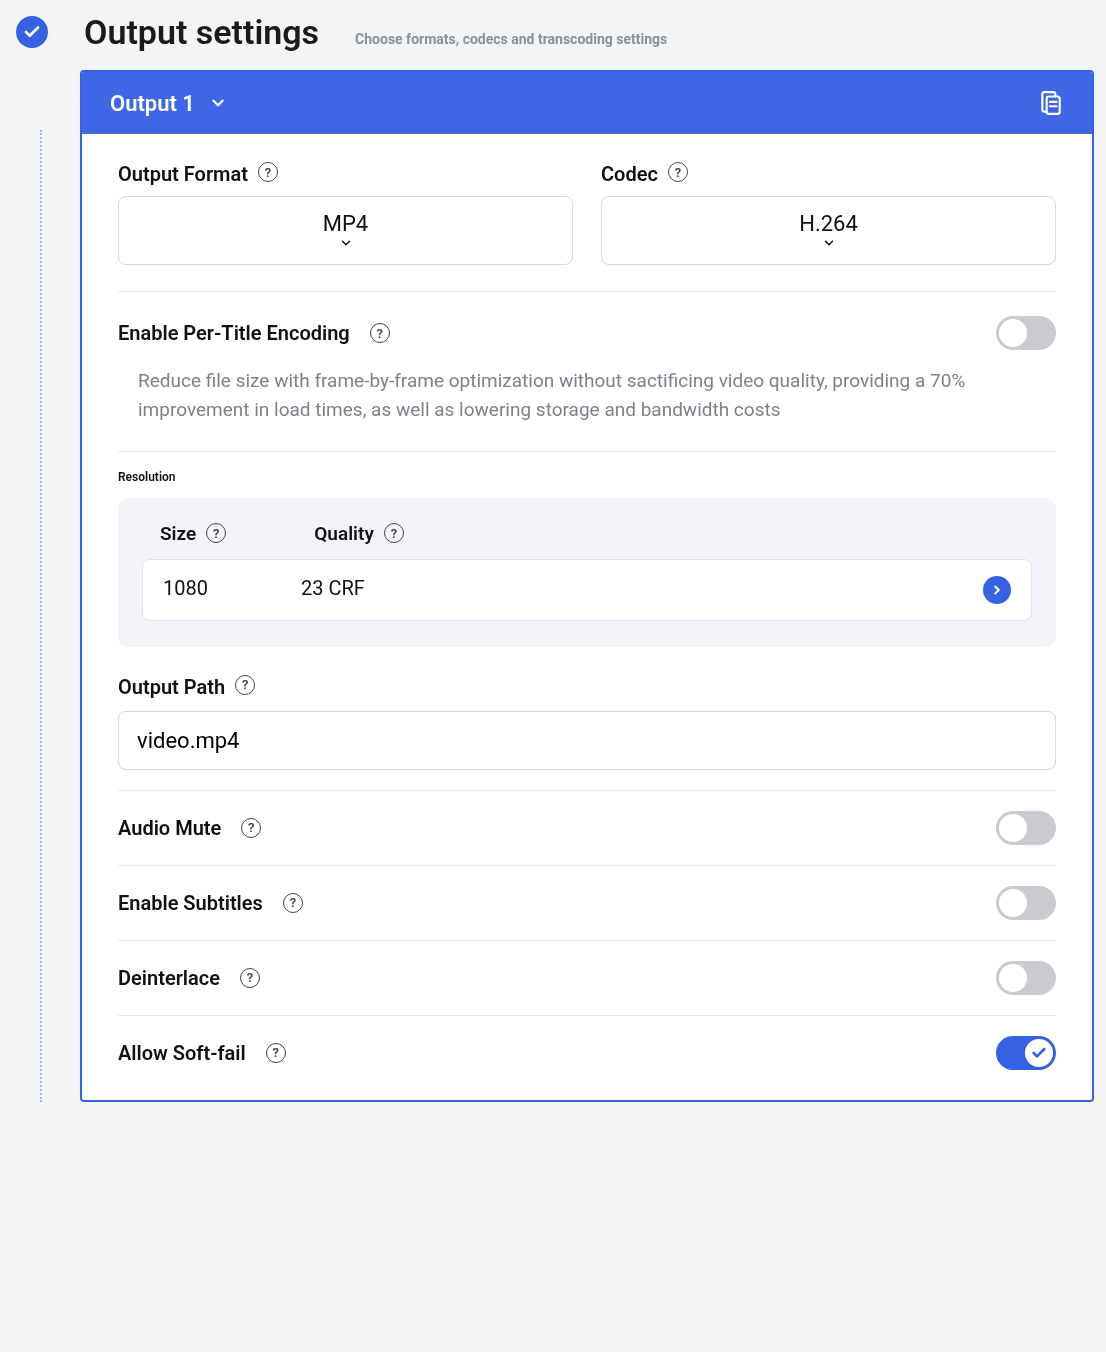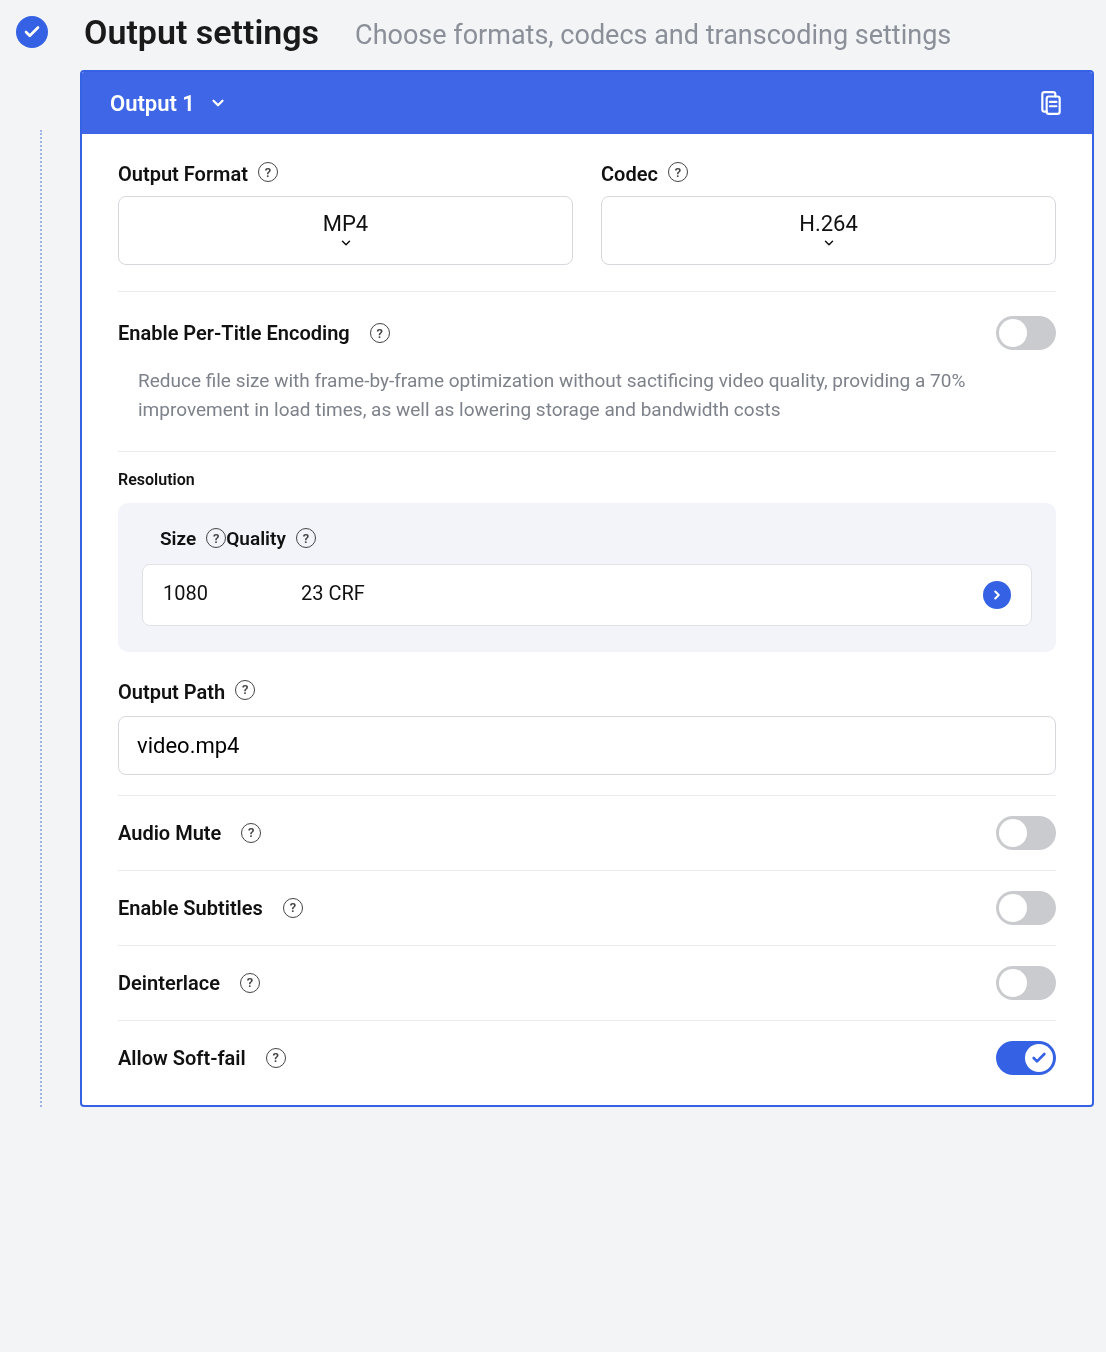--- a/index.html
+++ b/index.html
@@ -27,23 +27,23 @@
       justify-content: center;
       flex-shrink: 0;
       align-self: center;
     }
     .page-title {
       font-size: 34px;
       font-weight: 600;
       color: #1a1a1a;
     }
     .page-subtitle {
-      font-size: 27px;
+      font-size: 14px;
       color: #8a8f98;
-      font-weight: 400;
+      font-weight: 700;
       text-align: right;
     }
     .vertical-line {
       position: absolute;
       left: 28px;
       top: 60px;
       bottom: 0;
       width: 0;
       border-left: 2px dotted #9fb4e8;
     }
@@ -175,32 +175,33 @@
       justify-content: center;
     }
     .toggle.on {
       background: #3562e4;
     }
     .toggle.on .knob {
       left: auto;
       right: 3px;
     }
     .section-title {
-      font-size: 16px;
+      font-size: 12px;
       font-weight: 600;
       margin: 18px 0 14px;
     }
     .resolution-box {
       background: #f2f4f9;
       border-radius: 10px;
       padding: 20px 24px 26px;
       margin-bottom: 28px;
     }
     .res-headers {
       display: flex;
+      gap: 88px;
       padding: 4px 18px 14px;
       font-size: 19px;
       font-weight: 600;
     }
     .res-headers div { display: flex; align-items: center; gap: 10px; }
     .res-row {
       background: #fff;
       border: 1px solid #e0e2e6;
       border-radius: 8px;
       padding: 16px 20px;

